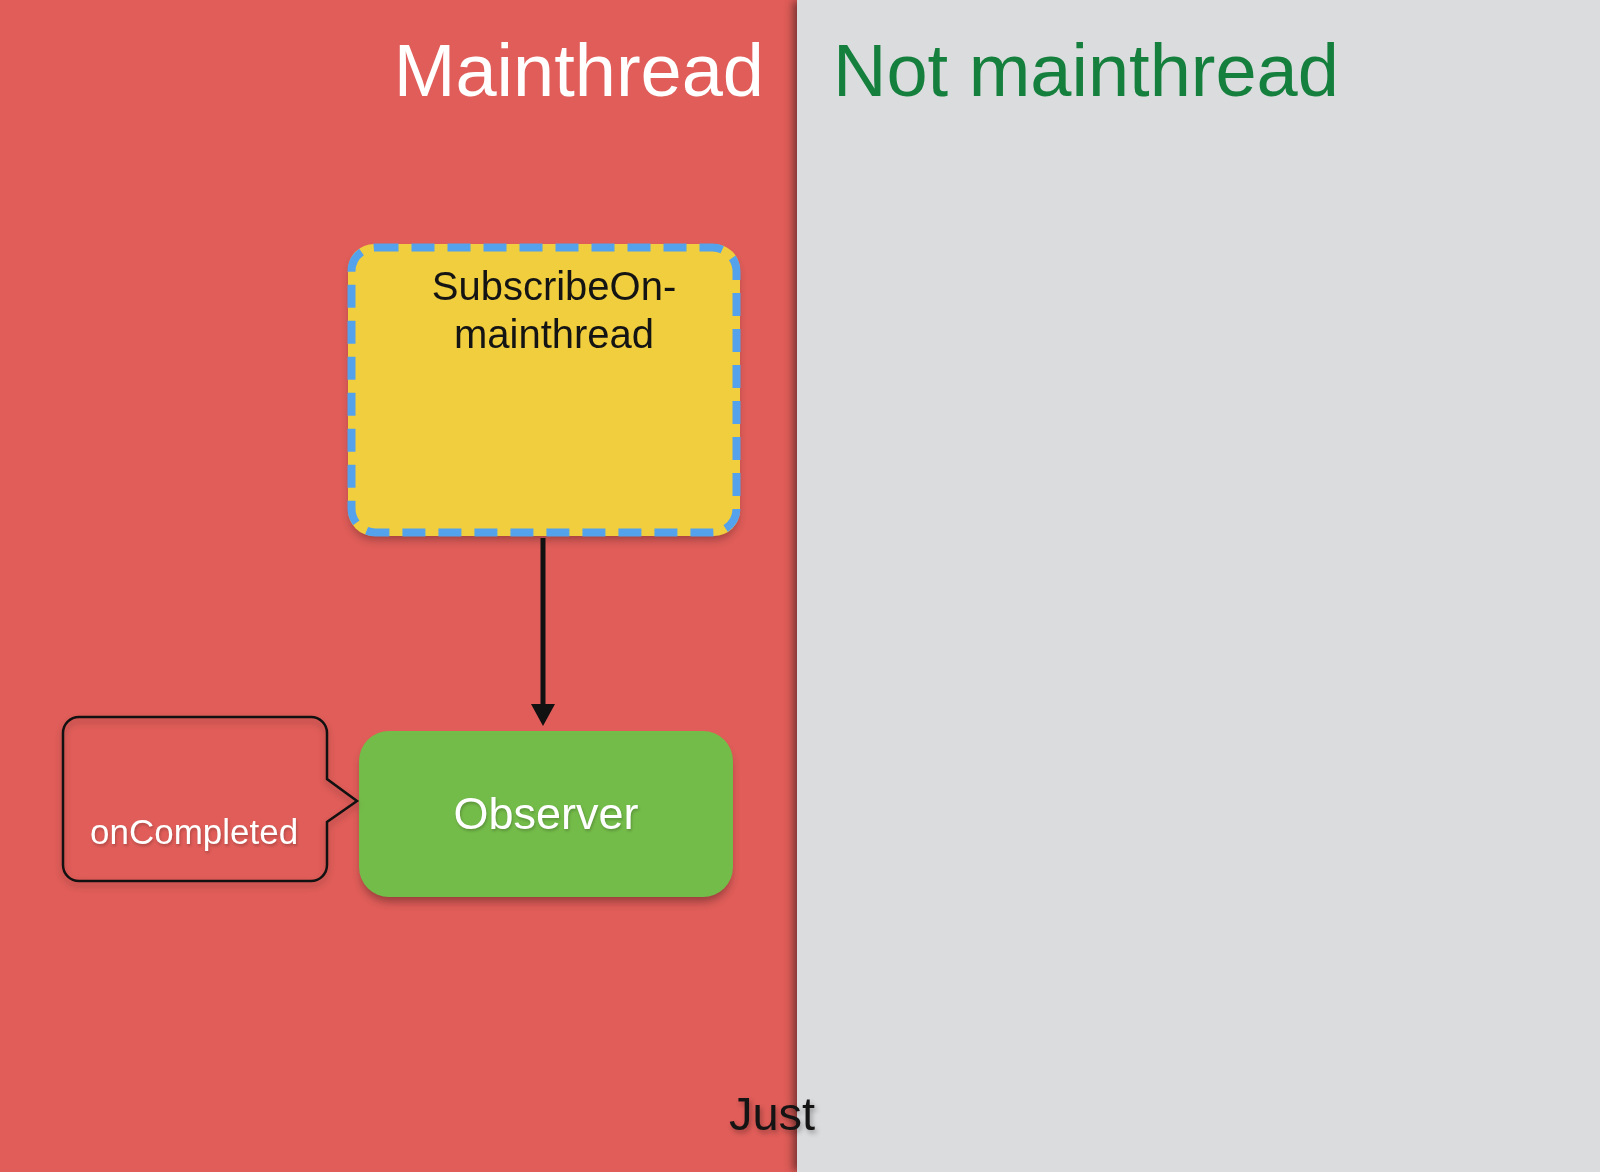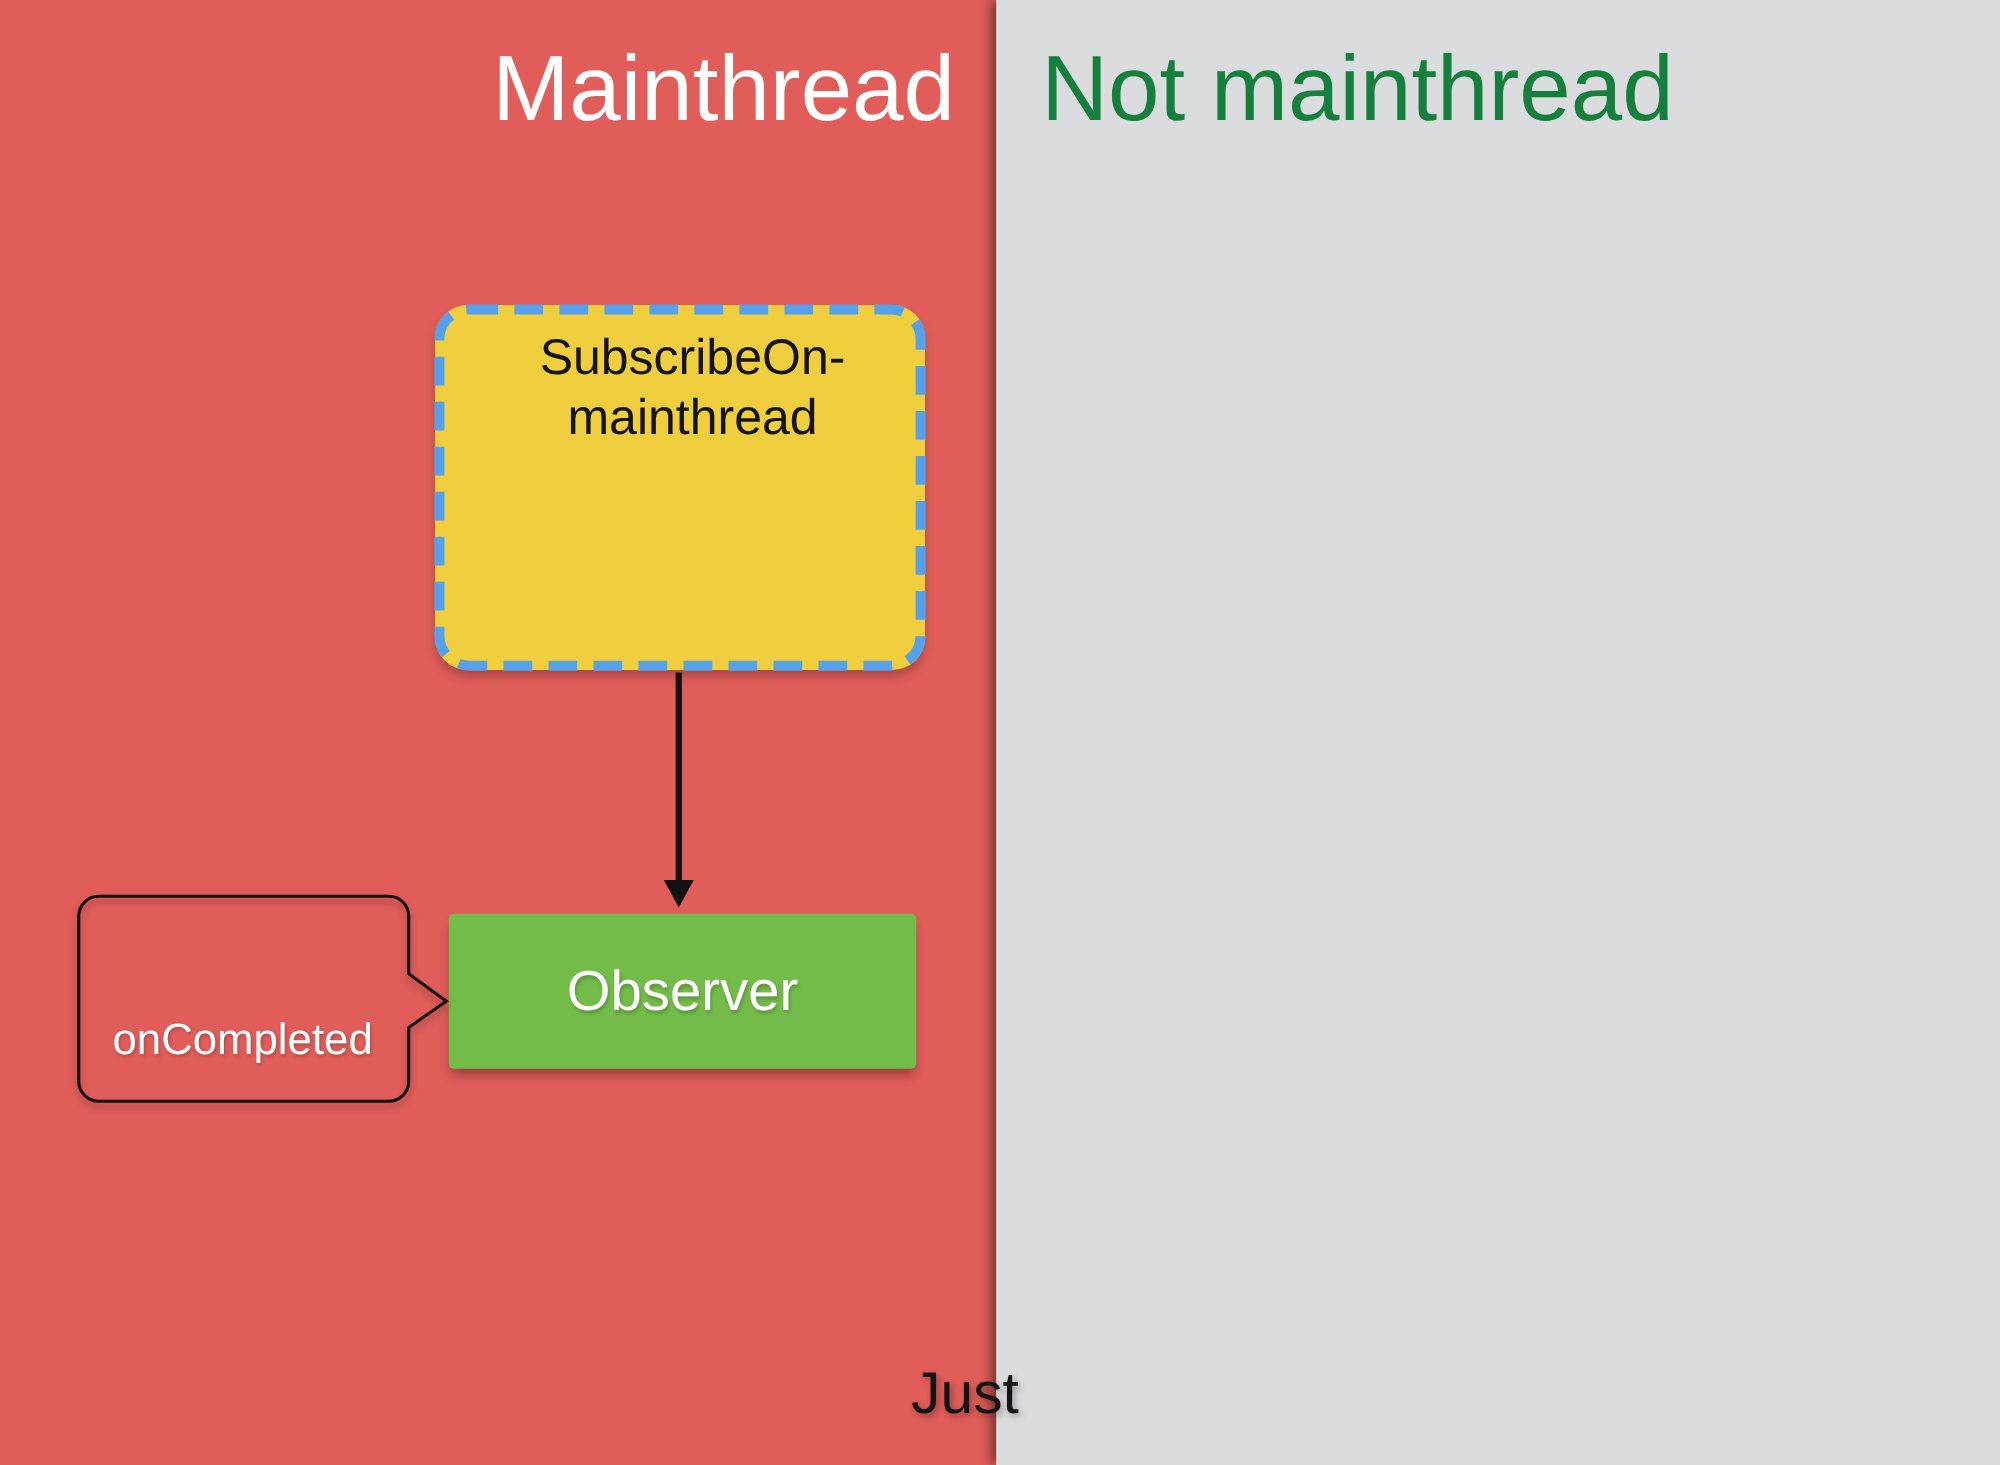--- a/index.html
+++ b/index.html
@@ -49,22 +49,22 @@
     background: #4FA0E8;
     display: flex; align-items: center; justify-content: center;
     color: #ffffff; font-size: 45px;
     text-shadow: 1px 2px 3px rgba(0,0,0,0.25);
     box-shadow: 0 9px 10px -2px rgba(0,0,0,0.40);
   }
 
   
   .observer-box {
     position: absolute; left: 359px; top: 731px;
-    width: 374px; height: 124px;
-    background: #74BC4A; border-radius: 4px;
+    width: 374px; height: 166px;
+    background: #74BC4A; border-radius: 30px;
     display: flex; align-items: center; justify-content: center;
     color: #ffffff; font-size: 45px;
     text-shadow: 1px 2px 3px rgba(0,0,0,0.22);
     box-shadow: 0 7px 9px -2px rgba(0,0,0,0.32);
   }
 
   
   .overlay {
     position: absolute; left: 0; top: 0;
     width: 1600px; height: 1172px;

